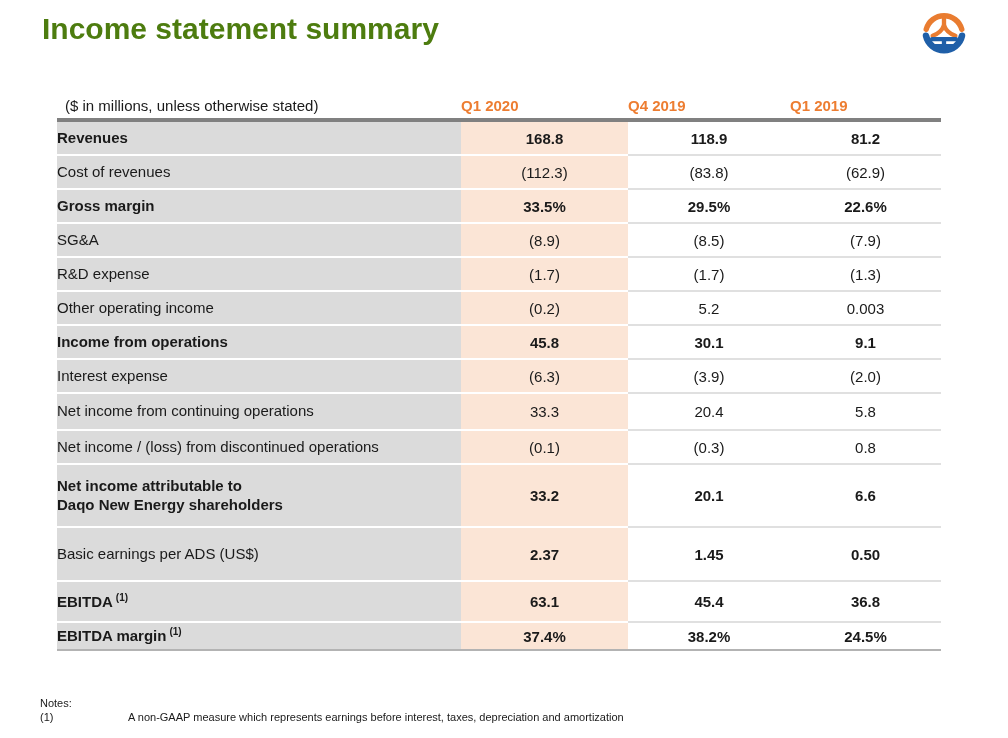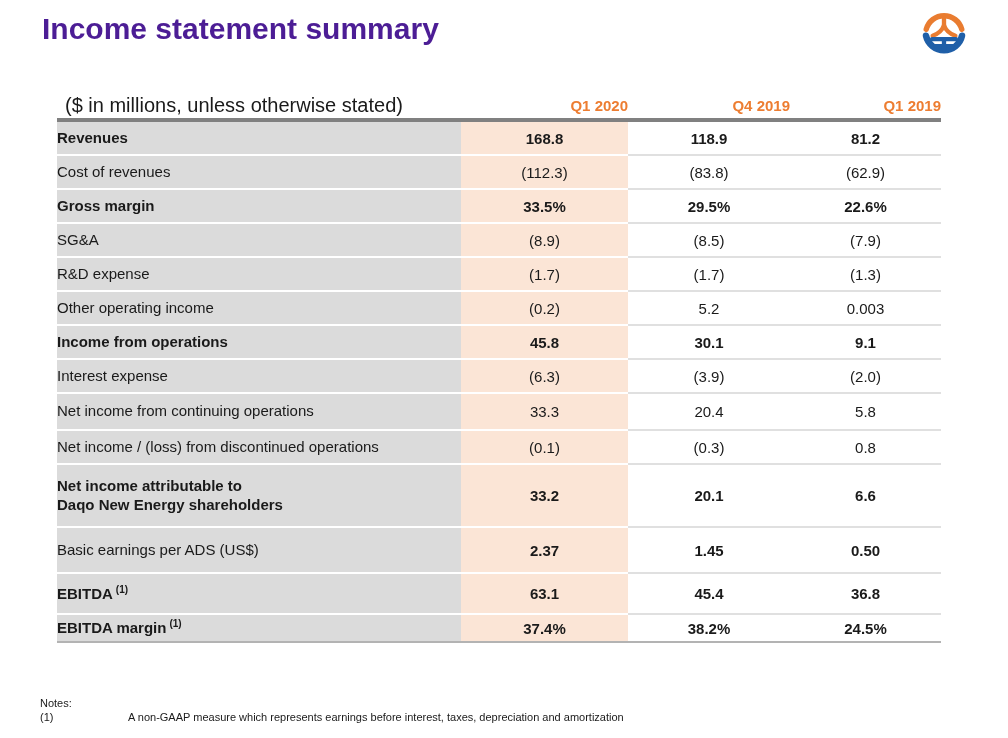--- a/index.html
+++ b/index.html
@@ -13,57 +13,57 @@
     background: #ffffff;
     overflow: hidden;
   }
 
   .slide-title {
     position: absolute;
     left: 42px;
     top: 12px;
     font-size: 30px;
     font-weight: bold;
-    color: #4c1d95;
+    color: #4d7c0f;
     letter-spacing: 0px;
   }
 
   .logo { position: absolute; left: 918px; top: 6px; width: 52px; height: 52px; }
 
   
   .fin-table-wrap { position: absolute; left: 57px; top: 92px; width: 884px; }
 
   table.fin-table { width: 884px; border-collapse: separate; border-spacing: 0; table-layout: fixed; }
   col.c-label  { width: 404px; }
   col.c-q1     { width: 167px; }
   col.c-q4     { width: 162px; }
   col.c-q1p    { width: 151px; }
 
   thead th { height: 30px; vertical-align: middle; border-bottom: 4px solid #808080; background: #ffffff; }
-  th.unit-cell { text-align: left; font-weight: normal; font-size: 20px; color: #1a1a1a; padding-left: 8px; }
-  th.col-head  { text-align: right; font-weight: bold; font-size: 15px; color: #ed7d31; }
+  th.unit-cell { text-align: left; font-weight: normal; font-size: 15px; color: #1a1a1a; padding-left: 8px; }
+  th.col-head  { text-align: left; font-weight: bold; font-size: 15px; color: #ed7d31; }
 
   tbody td { font-size: 15px; vertical-align: middle; height: 34px; }
   td.label-cell {
     background: #dbdbdb;
     text-align: left;
     padding-right: 6px;
     border-bottom: 2px solid #ffffff;
     white-space: pre-line;
     line-height: 1.25;
   }
   td.val-cell { text-align: center; border-bottom: 2px solid #e0e0e0; background: #ffffff; }
   td.q1-cell  { background: #fbe5d6; border-bottom: 2px solid #ffffff; }
 
   tr.bold-row td.label-cell, tr.bold-row td.val-cell { font-weight: bold; }
   tr.vals-bold td.val-cell { font-weight: bold; }
 
   tr.h-36 td { height: 37px; }
   tr.h-63 td { height: 63px; }
-  tr.h-38 td { height: 46px; margin-left: 12px; }
+  tr.h-38 td { height: 54px; margin-left: 12px; }
   tr.h-41 td { height: 41px; }
   tr.h-44 td { height: 28px; }
 
   tr.last-row td { border-bottom: 2px solid #b3b3b3; }
 
   sup.note-sup { font-size: 10px; font-weight: bold; vertical-align: super; margin-left: 3px; }
 
   
   .notes { position: absolute; left: 40px; top: 697px; font-size: 11px; color: #1a1a1a; }
   .notes-heading { margin-bottom: 2px; }

